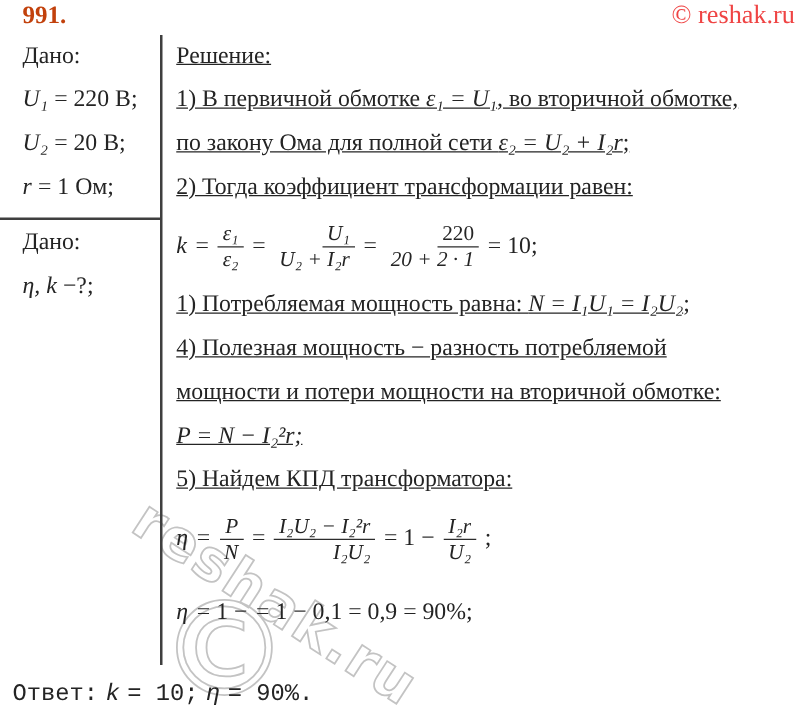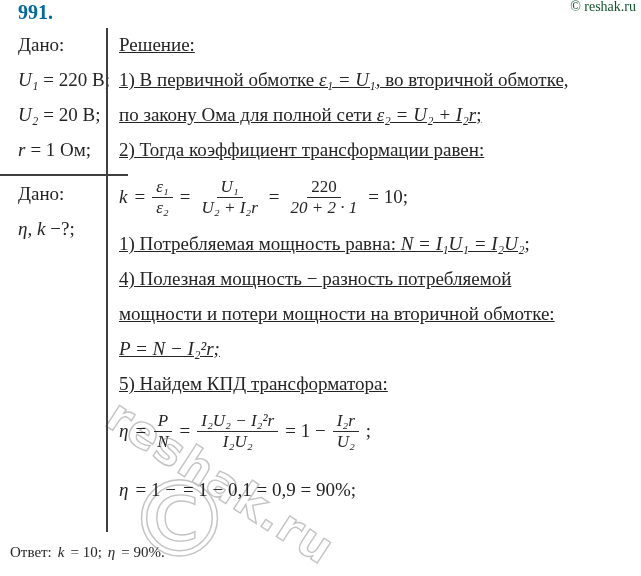--- a/index.html
+++ b/index.html
@@ -8,58 +8,58 @@
     width: 641px;
     height: 576px;
     background: #ffffff;
     overflow: hidden;
     font-family: "Liberation Serif", "DejaVu Serif", serif;
     color: #242424;
     font-size: 19px;
   }
   .prob-num {
     position: absolute; left: 18px; top: 1px;
-    font-weight: bold; font-size: 20px; color: #0369a1; z-index: 2;
+    font-weight: bold; font-size: 20px; color: #c2410c; z-index: 2;
   }
   .logo {
     position: absolute; right: 5px; top: -1px;
-    font-size: 14px; color: #14532d; z-index: 2; margin-left: 44px;
+    font-size: 21px; color: #ef4444; z-index: 2; margin-left: 44px;
   }
   .columns {
     position: absolute; left: 0; top: 28px; width: 641px;
     display: flex; align-items: stretch; z-index: 1;
   }
   .given-col {
-    width: 106px; flex-shrink: 0;
+    width: 128px; flex-shrink: 0;
     padding: 6px 0 0 18px; box-sizing: border-box; font-family: Liberation Serif, serif;
   }
   .given-row { display: flex; gap: 5px; line-height: 22px; margin-bottom: 13px; white-space: nowrap; }
   .given-header, .find-header { line-height: 22px; margin-bottom: 13px; }
   .given-divider {
     height: 0; border-top: 2px solid #3f3f3f;
     width: 128px; margin: 10px 0 7px -18px;
   }
   .vline { width: 2px; background: #3f3f3f; flex-shrink: 0; }
   .sol-col { padding: 6px 0 6px 11px; flex: 1; min-width: 0; }
   .sol-col p { margin: 0 0 13px 0; line-height: 22px; white-space: nowrap; text-decoration: underline; }
   .fline {
     display: flex; align-items: center; gap: 7px;
     margin: 0 0 13px 0; white-space: nowrap; min-height: 46px;
   }
   .frac {
-    display: inline-flex; flex-direction: column; align-items: center;
+    display: inline-flex; flex-direction: column; align-items: flex-end;
     font-size: 17px; line-height: 20px; text-align: center;
   }
   .frac .num { padding: 0 4px; border-bottom: 1.7px solid #2c2c2c; }
   .frac .den { padding: 0 4px; font-style: italic; }
   .m { font-style: italic; }
   .answer {
     position: absolute; left: 10px; top: 544px;
     display: flex; gap: 6px; align-items: baseline;
-    font-size: 15px; z-index: 2; white-space: nowrap;
+    font-size: 19px; z-index: 2; white-space: nowrap; font-family: Liberation Mono, monospace;
   }
   .watermark {
     position: absolute; left: 75px; top: 388px;
     width: 230px; height: 185px; overflow: visible;
     z-index: 0; pointer-events: none;
   }
 </style>
 </head>
 <body>
 

